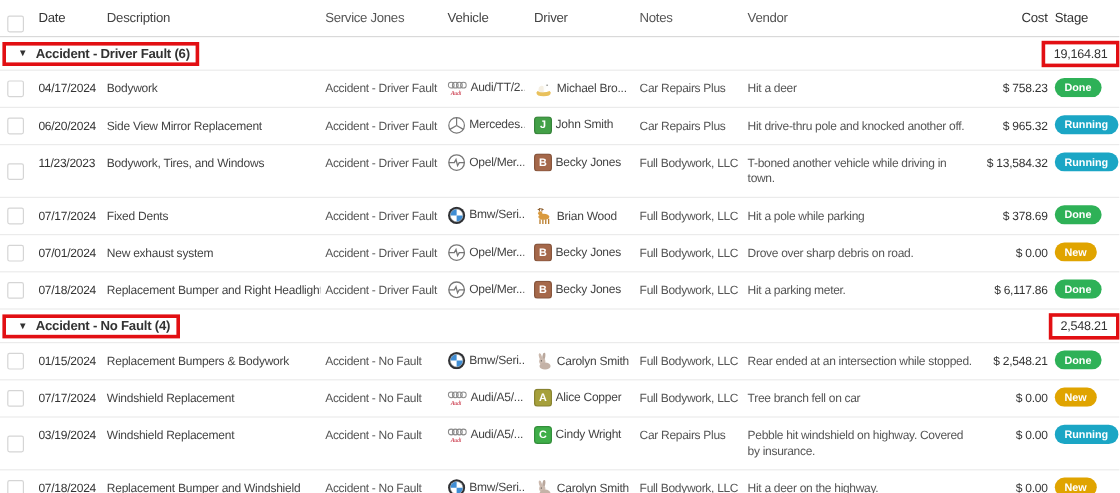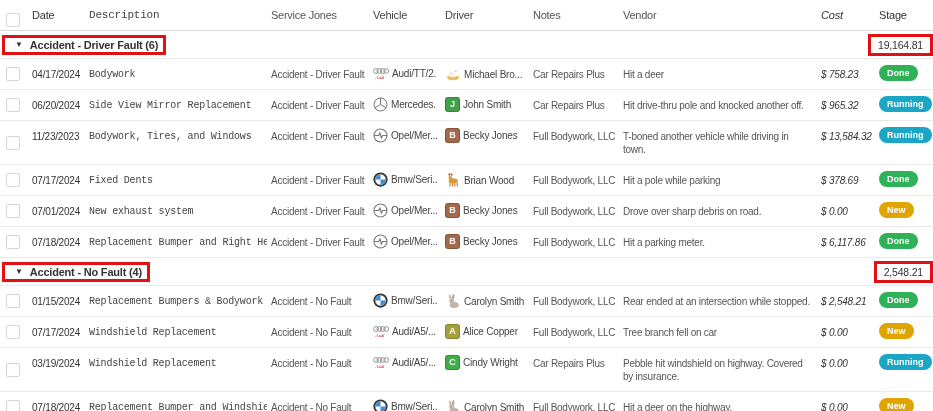--- a/index.html
+++ b/index.html
@@ -11,23 +11,23 @@
   .row,.group-row,.header-row{display:grid;grid-template-columns:var(--cols);border-bottom:1px solid #ebebeb;}
   .row{min-height:31px;}
   .header-row{min-height:30px;border-bottom:1px solid #d9d9d9;font-size:11px;color:#333;}
   .cell{padding:9px 2px 8px 6px;overflow:hidden;white-space:nowrap;line-height:13px;}
   .header-row .cell{padding-top:9px;}
   .sel-cell{display:flex;align-items:center;justify-content:center;padding:0;}
   .checkbox{width:14px;height:14px;border:1px solid #d5d5d5;border-radius:2px;background:#fff;}
   .notes-cell{white-space:normal;letter-spacing:-0.25px;color:#555;line-height:13px;}
   .svc-cell{color:#555;letter-spacing:-0.25px;padding-left:4px;}
   .vnd-cell{color:#555;letter-spacing:-0.25px;}
-  .cost-cell{text-align:left;padding-right:2px;color:#333;font-style:italic;}
+  .cost-cell{text-align:right;padding-right:2px;color:#333;}
   .date-cell{color:#333;}
-  .desc-cell{color:#444;font-family:Liberation Mono, monospace;}
+  .desc-cell{color:#444;}
   .veh-cell,.drv-cell{display:flex;align-items:center;gap:3px;padding:7px 2px 0 6px;align-self:start;color:#444;}
   .veh-cell .icon-wrap,.drv-cell .icon-wrap{flex:0 0 auto;display:flex;align-items:center;}
   .veh-label,.drv-name{overflow:hidden;white-space:nowrap;}
   .avatar-initial{flex:0 0 auto;width:15px;height:15px;border-radius:3px;border:1px solid rgba(0,0,0,0.18);
     color:#fff;font-weight:bold;font-size:9px;display:flex;align-items:center;justify-content:center;letter-spacing:0;}
   .stage-cell{padding:6px 2px 0 4px;align-self:start;}
   .pill{display:inline-block;padding:3px 8px 3px;border-radius:9px;color:#fff;font-weight:bold;font-size:9px;letter-spacing:0;line-height:10px;}
   .group-row{min-height:28px;align-items:center;}
   .group-label-wrap{grid-column:1/9;display:flex;align-items:center;padding:1px 0 1px 2px;}
   .group-total-wrap{grid-column:9/11;justify-self:end;padding-right:0;}

